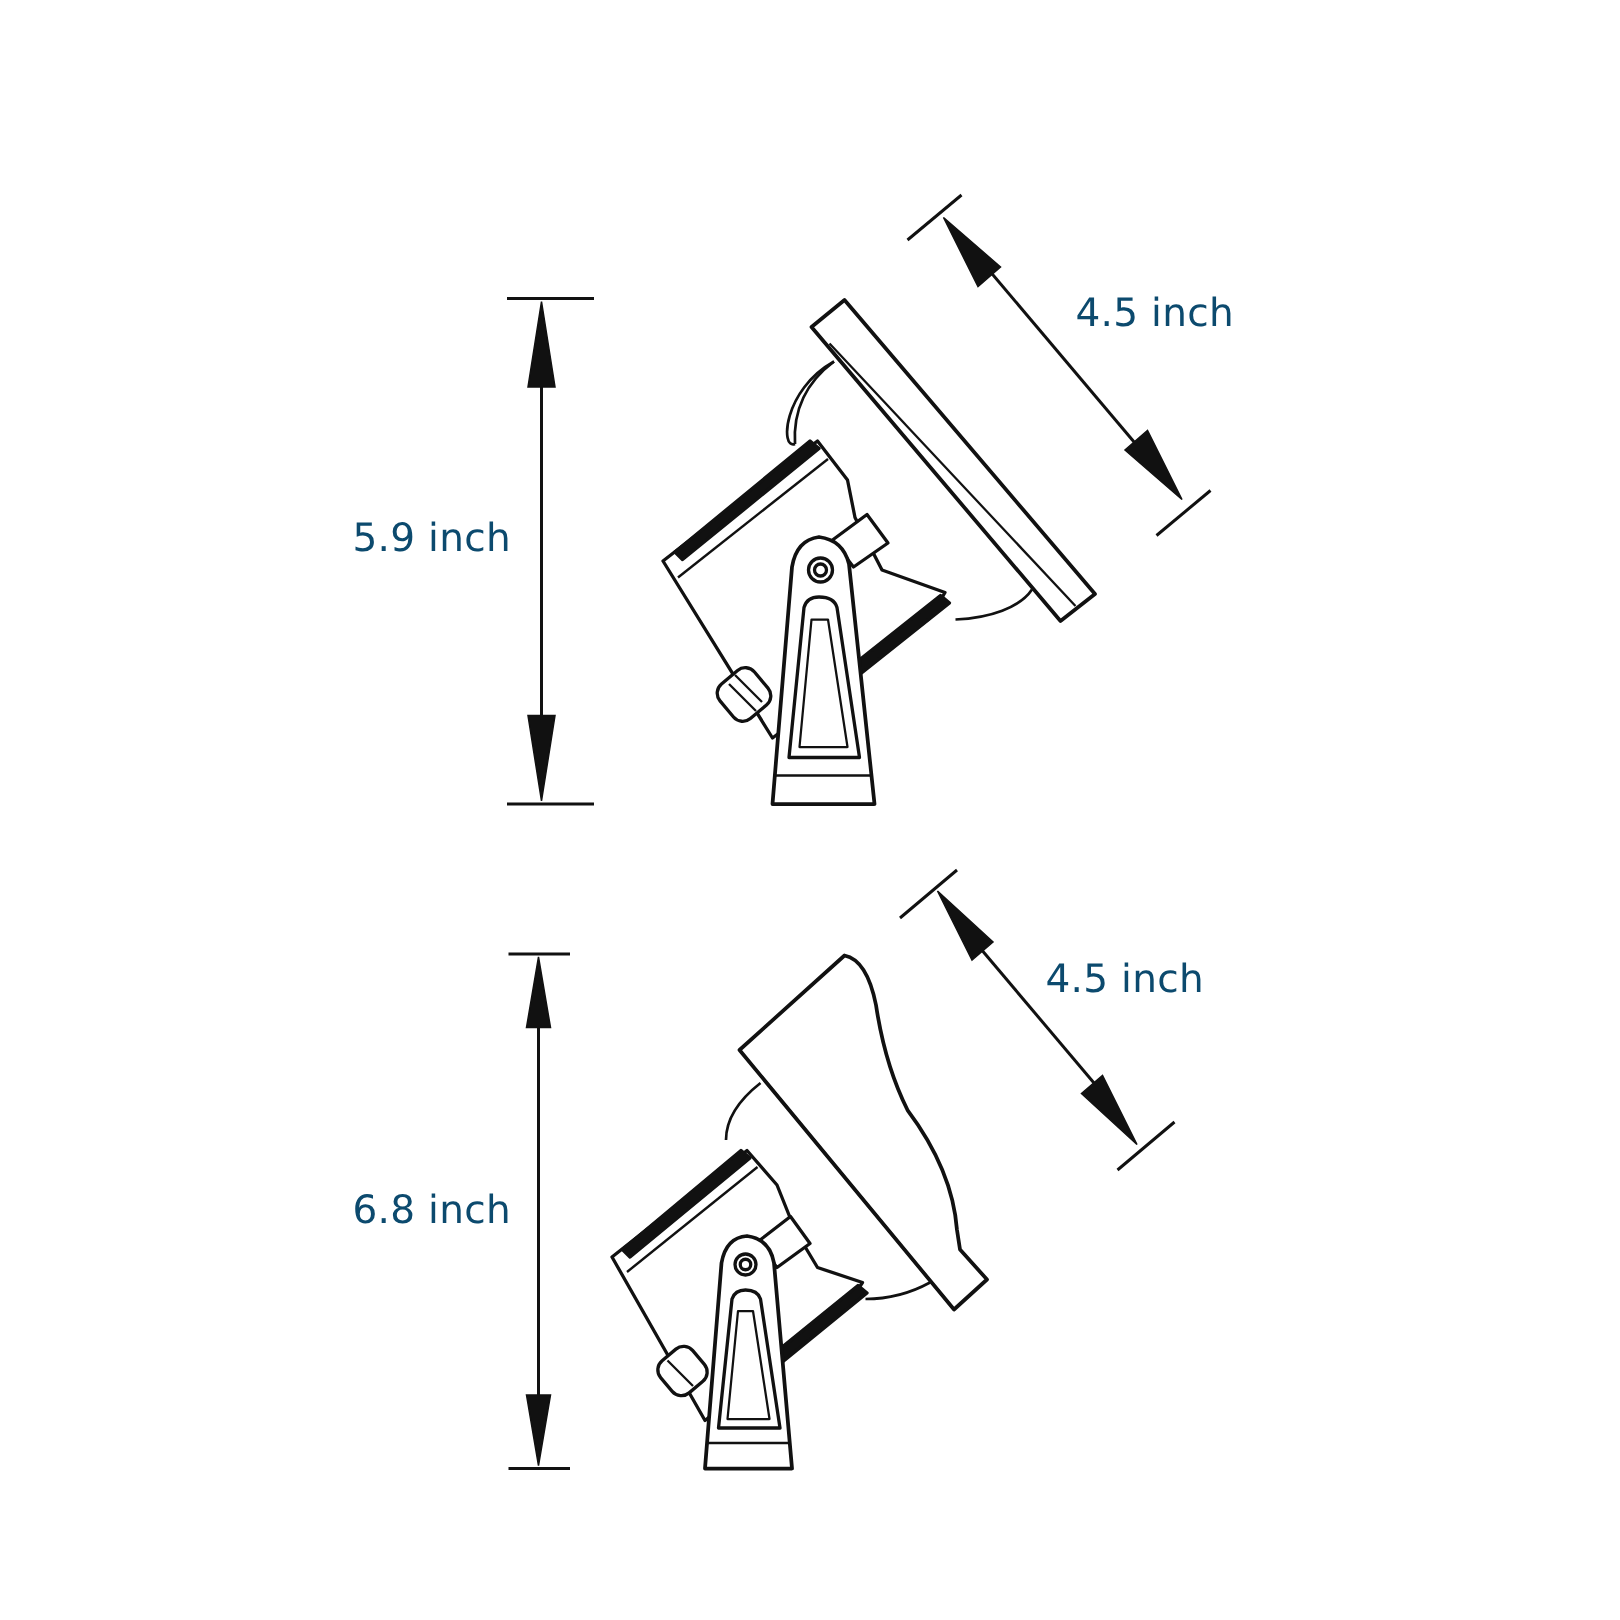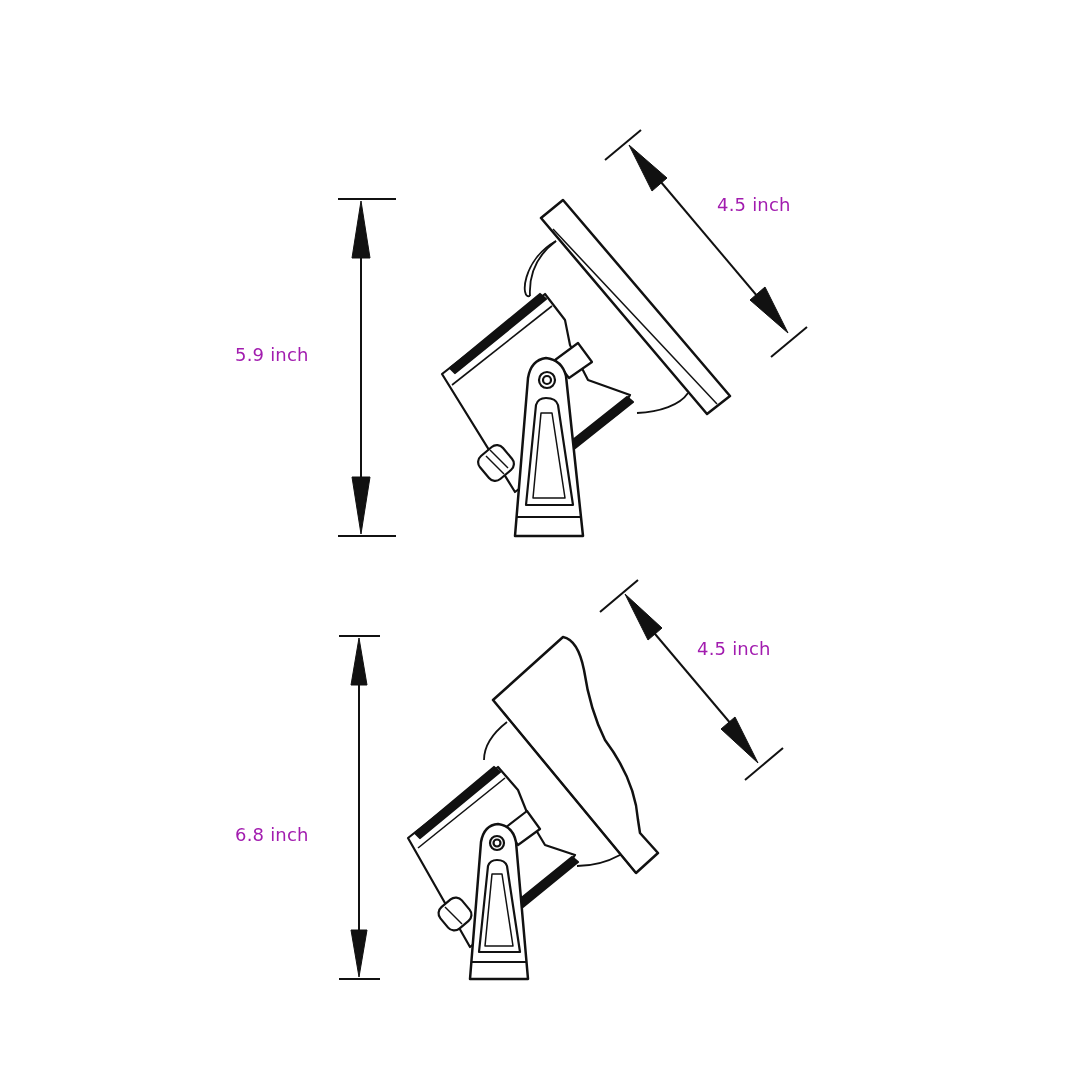--- a/index.html
+++ b/index.html
@@ -1,22 +1,22 @@
 <!DOCTYPE html>
 <html><head>
   <meta charset="utf-8">
   <style>
     html, body { margin: 0; padding: 0; background: #ffffff; }
     body { width: 1080px; height: 1080px; position: relative; overflow: hidden; }
     svg { position: absolute; left: 0; top: 0; }
     .dim-label {
       position: absolute;
       font-family: "DejaVu Sans", sans-serif;
-      font-size: 18px;
-      color: #a21caf;
+      font-size: 26px;
+      color: #0c4a6e;
       white-space: nowrap;
       letter-spacing: 0.2px;
     }
   </style>
 </head>
 <body>
 
 <svg width="1080" height="1080" viewBox="0 0 1080 1080" xmlns="http://www.w3.org/2000/svg">
   <defs>
     <marker id="arrowhead" viewBox="0 0 10 30" refX="10" refY="15" markerWidth="10" markerHeight="30" orient="auto-start-reverse" markerUnits="userSpaceOnUse">
@@ -111,14 +111,14 @@
     <line x1="471" y1="962" x2="527" y2="962" stroke-width="1.8"></line>
     <path d="M479,952 L488,866 Q490,860 497,860 Q505,860 507,866 L520,952 Z" fill="none" stroke-width="2.2"></path>
     <path d="M485,946 L492,874 L502,874 L513,946 Z" fill="none" stroke-width="1.5"></path>
     <circle cx="497" cy="843" r="7"></circle>
     <circle cx="497" cy="843" r="3.5"></circle>
   </g>
 </svg>
 
 <div class="dim-label" style="left:235px; top:344px;">5.9 inch</div>
 <div class="dim-label" style="left:717px; top:194px;">4.5 inch</div>
-<div class="dim-label" style="left:235px; top:824px;">6.8 inch</div>
+<div class="dim-label" style="left:235px; top:792px;">6.8 inch</div>
 <div class="dim-label" style="left:697px; top:638px;">4.5 inch</div>
 
 </body></html>

